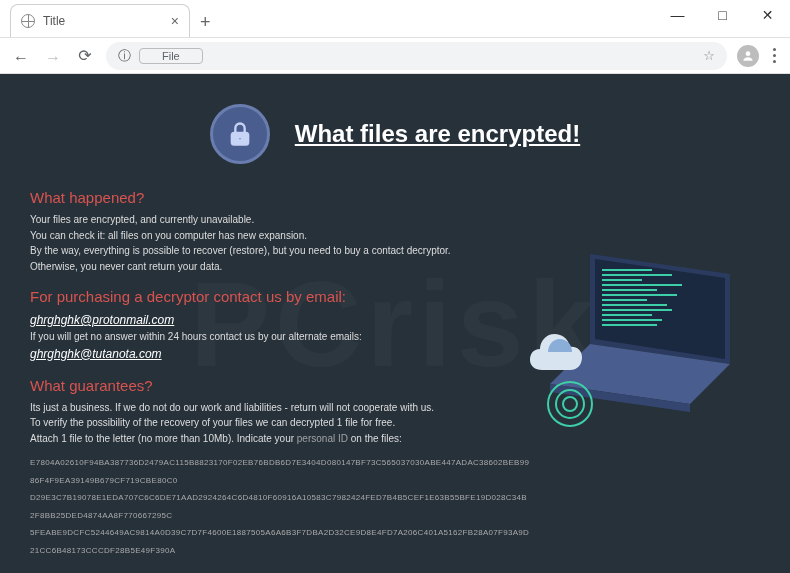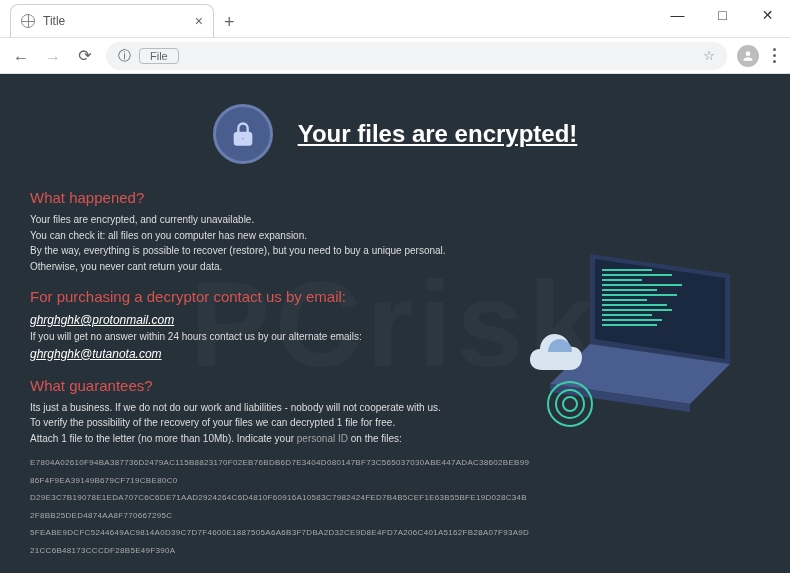--- a/index.html
+++ b/index.html
@@ -21,21 +21,21 @@
 }
 .tab {
   display: flex;
   align-items: center;
   background: #fff;
   border: 1px solid #d0d0d0;
   border-bottom: none;
   border-radius: 8px 8px 0 0;
   padding: 16px 10px;
   margin-left: 10px;
-  width: 204px;
+  width: 180px;
   height: 30px;
   font-size: 12px;
   color: #555;
   text-align: right;
 }
 .tab .globe {
   width: 14px;
   height: 14px;
   border: 1px solid #888;
   border-radius: 50%;
@@ -108,21 +108,21 @@
   display: flex;
   align-items: center;
   padding: 0 12px;
   font-size: 13px;
   color: #5f6368;
   gap: 8px;
 }
 .addressbar .file-badge {
   border: 1px solid #bbb;
   border-radius: 4px;
-  padding: 1px 10px;
+  padding: 1px 22px;
   font-size: 11px;
 }
 .addressbar .star {
   margin-left: auto;
   color: #888;
 }
 .avatar {
   width: 22px;
   height: 22px;
   border-radius: 50%;
@@ -304,40 +304,40 @@
   </svg>
 
   <div class="header-row">
     <div class="lock-circle">
       <svg width="28" height="28" viewBox="0 0 24 24" fill="none" stroke="#c8d4f5" stroke-width="2">
         <rect x="5" y="11" width="14" height="10" rx="2" fill="#c8d4f5"></rect>
         <path d="M8 11 V7 a4 4 0 0 1 8 0 v4" stroke="#c8d4f5"></path>
         <circle cx="12" cy="16" r="1.5" fill="#4a5d8f"></circle>
       </svg>
     </div>
-    <div class="main-title">Your files are encrypted!</div>
+    <div class="main-title">What files are encrypted!</div>
   </div>
 
   <div class="left-col">
     <div class="section-title">What happened?</div>
     <div class="body-text">
       <div>Your files are encrypted, and currently unavailable.</div>
       <div>You can check it: all files on you computer has new expansion.</div>
-      <div>By the way, everything is possible to recover (restore), but you need to buy a unique personal.</div>
+      <div>By the way, everything is possible to recover (restore), but you need to buy a contact decryptor.</div>
       <div>Otherwise, you never cant return your data.</div>
     </div>
 
     <div class="section-title">For purchasing a decryptor contact us by email:</div>
     <a class="email-link">ghrghghk@protonmail.com</a>
     <div class="body-text">If you will get no answer within 24 hours contact us by our alternate emails:</div>
     <a class="email-link">ghrghghk@tutanota.com</a>
 
     <div class="section-title">What guarantees?</div>
     <div class="body-text" style="max-width:620px">
-      <div>Its just a business. If we do not do our work and liabilities - nobody will not cooperate with us.</div>
+      <div>Its just a business. If we do not do our work and liabilities - return will not cooperate with us.</div>
       <div>To verify the possibility of the recovery of your files we can decrypted 1 file for free.</div>
       <div>
         <span>Attach 1 file to the letter (no more than 10Mb). Indicate your </span><span class="personal-id">personal ID</span><span> on the files:</span>
       </div>
     </div>
 
     <div class="hex-block" style="max-width:720px">
       <div>E7804A02610F94BA387736D2479AC115B8823170F02EB76BDB6D7E3404D080147BF73C565037030ABE447ADAC38602BEB9986F4F9EA39149B679CF719CBE80C0</div>
       <div>D29E3C7B19078E1EDA707C6C6DE71AAD2924264C6D4810F60916A10583C7982424FED7B4B5CEF1E63B55BFE19D028C34B2F8BB25DED4874AA8F770667295C</div>
       <div>5FEABE9DCFC5244649AC9814A0D39C7D7F4600E1887505A6A6B3F7DBA2D32CE9D8E4FD7A206C401A5162FB28A07F93A9D21CC6B48173CCCDF28B5E49F390A</div>

